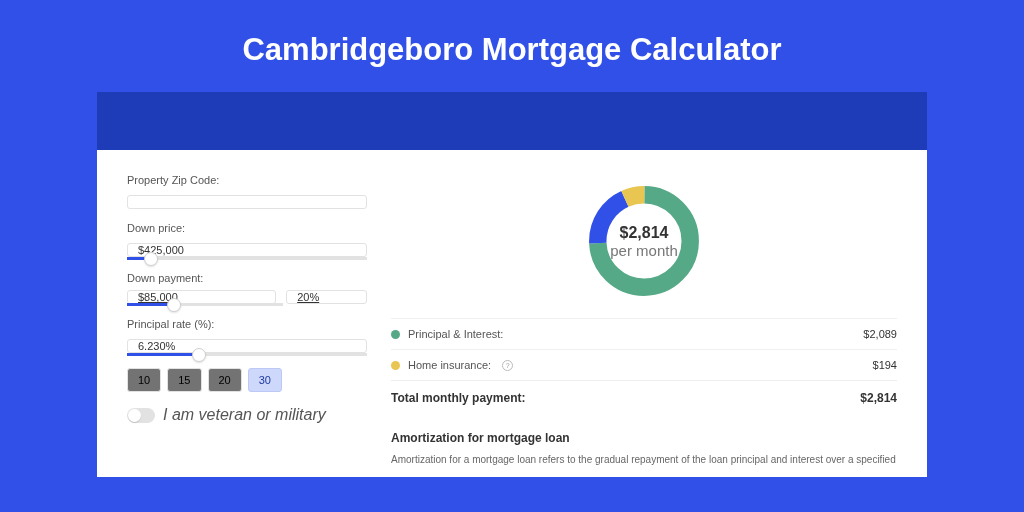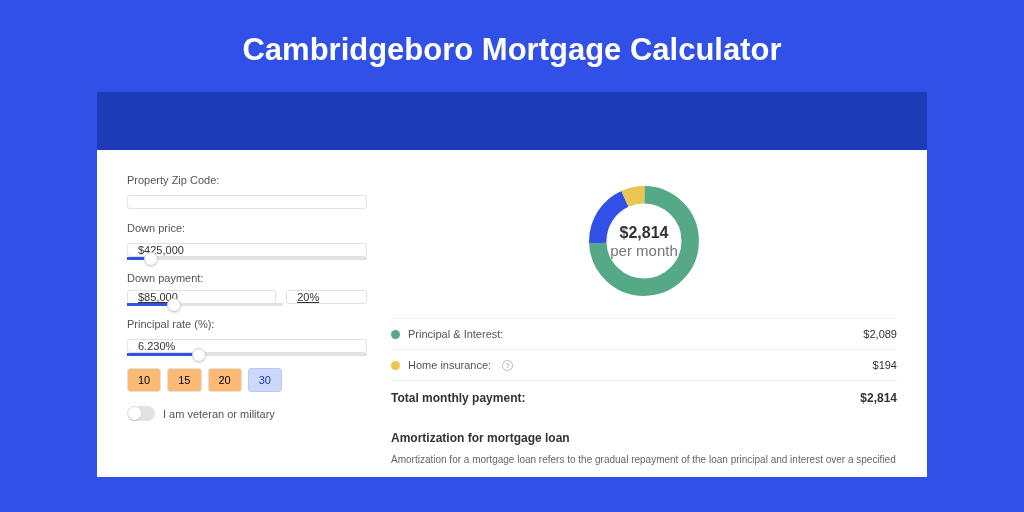--- a/index.html
+++ b/index.html
@@ -69,21 +69,21 @@
     border-radius: 50%;
     transform: translate(-50%, -50%);
     box-shadow: 0 1px 2px rgba(0,0,0,0.12);
   }
   .row2 { display: flex; gap: 10px; text-decoration: underline; }
   .row2 .text-input:first-child { width: 65%; }
   .row2 .text-input:last-child { width: 35%; }
   .periods { display: flex; gap: 6px; }
   .period-btn {
     border: 1px solid #e2e2e2;
-    background: #fdba74;
+    background: #737373;
     font-size: 11px;
     padding: 5px 10px;
     border-radius: 3px;
     cursor: pointer;
   }
   .period-btn.active { background: #cdd8fb; border-color: #bcc8f5; color: #1f3a9e; }
   .toggle-row { display: flex; align-items: center; gap: 8px; margin-top: 14px; }
   .toggle {
     width: 28px; height: 15px;
     background: #e2e2e2;
@@ -92,21 +92,21 @@
   }
   .toggle::after {
     content: "";
     position: absolute;
     width: 13px; height: 13px;
     background: #fff;
     border-radius: 50%;
     top: 1px; left: 1px;
     box-shadow: 0 1px 1px rgba(0,0,0,0.15);
   }
-  .toggle-label { font-size: 11px; color: #555; }
+  .toggle-label { font-size: 16px; color: #555; font-style: italic; }
   .breakdown-title { font-size: 12px; font-weight: 700; margin-bottom: 10px; }
   .donut-wrap { display: flex; justify-content: center; padding: 6px 0 16px 0; }
   .donut { position: relative; width: 122px; height: 122px; }
   .donut svg { width: 100%; height: 100%; }
   .donut-center {
     position: absolute; inset: 0;
     display: flex; flex-direction: column; align-items: center; justify-content: center;
   }
   .donut-amount { font-size: 16px; font-weight: 700; }
   .donut-sub { font-size: 15px; color: #777; }

